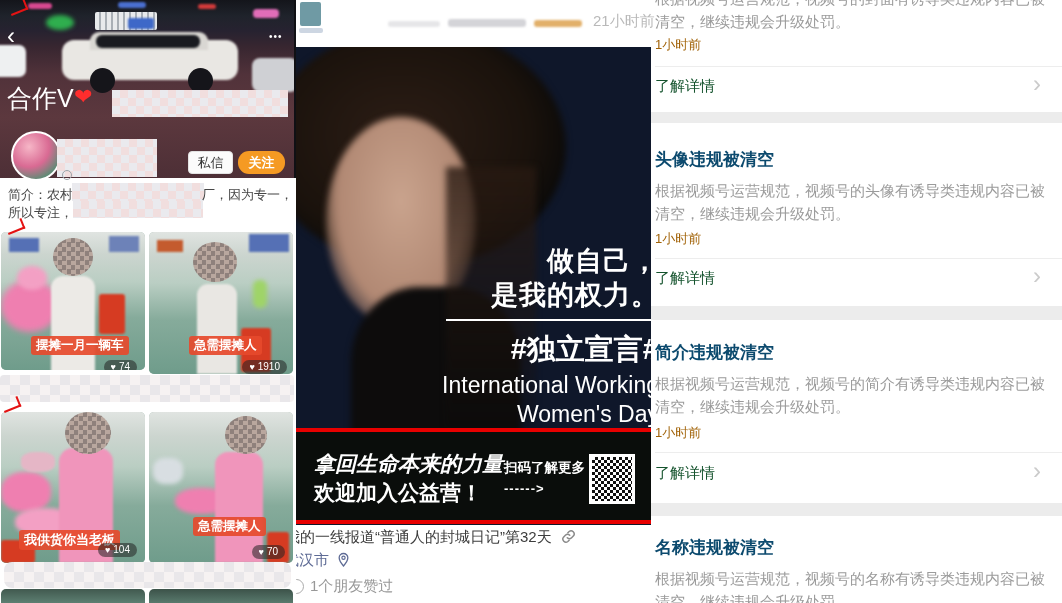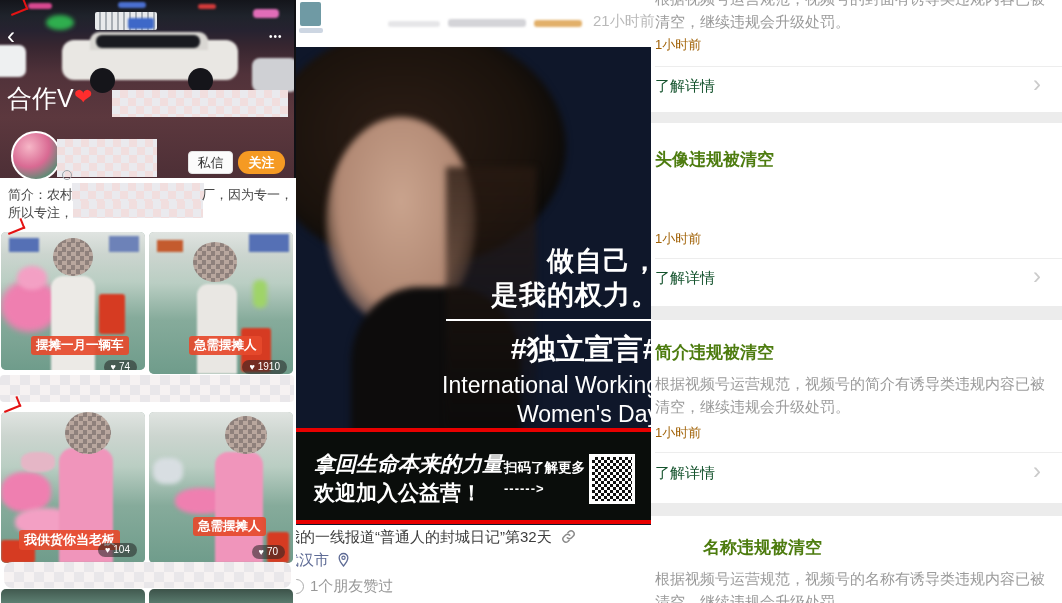--- a/index.html
+++ b/index.html
@@ -21,21 +21,21 @@
   .thumb{border-radius:5px;overflow:hidden;background:#9db5aa;}
   .scene{position:relative;width:100%;height:100%;background:linear-gradient(180deg,#e0e4e1 0%,#ccd5cf 16%,#bacec3 36%,#86ab9b 62%,#6f9c8b 100%);}
   .cap{position:absolute;background:rgba(230,74,44,.92);color:#fff;font-weight:bold;border-radius:3px;padding:1px 5px;white-space:nowrap;}
   .pill{position:absolute;display:flex;gap:3px;align-items:center;background:rgba(35,35,35,.55);color:#fff;font-size:10px;border-radius:9px;padding:1px 7px;line-height:12px;}
   .pill .ph{font-size:9px;}
   
   .poster-line{position:absolute;right:-8px;color:#fff;text-align:right;white-space:nowrap;}
   .redline{position:absolute;left:0;width:355px;height:4px;background:#e80000;}
   .qr{background:repeating-conic-gradient(#101010 0% 25%,#fff 0% 50%);background-size:6px 6px;border:3px solid #fff;}
   
-  .notif-title{position:absolute;font-size:17px;font-weight:bold;color:#4d7c0f;white-space:nowrap;}
+  .notif-title{position:absolute;font-size:17px;font-weight:bold;color:#0c4a6e;white-space:nowrap;}
   .notif-body{position:absolute;font-size:15px;line-height:23px;color:#9b9b9b;width:396px;}
   .notif-time{position:absolute;font-size:13px;color:#a16207;}
   .notif-action{position:absolute;font-size:15px;color:#14532d;}
   .chev{position:absolute;font-size:24px;color:#cbcbcb;line-height:24px;}
   .divider{position:absolute;height:1px;background:#ededed;left:4px;width:407px;}
   .band{position:absolute;left:0;width:411px;background:#ececec;}
   .squig{position:absolute;border-radius:3px;}
 </style>
 </head>
 <body>
@@ -221,31 +221,32 @@
   <section class="panel" style="left:651px;width:411px;">
 
     <div class="notif-body" style="left:4px;top:-13px;">根据视频号运营规范，视频号的封面有诱导类违规内容已被清空，继续违规会升级处罚。</div>
     <div class="notif-time" style="left:4px;top:36px;">1小时前</div>
     <div class="divider" style="top:66px;"></div>
     <div class="notif-action" style="left:4px;top:77px;">了解详情</div>
     <div class="chev" style="left:382px;top:72px;">›</div>
     <div class="band" style="top:112px;height:11px;"></div>
 
     <div class="notif-title" style="left:4px;top:148px;">头像违规被清空</div>
+    <div class="notif-body" style="left:4px;top:179px;">根据视频号运营规范，视频号的头像有诱导类违规内容已被清空，继续违规会升级处罚。</div>
     <div class="notif-time" style="left:4px;top:230px;">1小时前</div>
     <div class="divider" style="top:258px;"></div>
     <div class="notif-action" style="left:4px;top:269px;">了解详情</div>
     <div class="chev" style="left:382px;top:264px;">›</div>
     <div class="band" style="top:306px;height:14px;"></div>
 
     <div class="notif-title" style="left:4px;top:341px;">简介违规被清空</div>
     <div class="notif-body" style="left:4px;top:372px;">根据视频号运营规范，视频号的简介有诱导类违规内容已被清空，继续违规会升级处罚。</div>
     <div class="notif-time" style="left:4px;top:424px;">1小时前</div>
     <div class="divider" style="top:452px;"></div>
     <div class="notif-action" style="left:4px;top:464px;">了解详情</div>
     <div class="chev" style="left:382px;top:459px;">›</div>
     <div class="band" style="top:503px;height:13px;"></div>
 
-    <div class="notif-title" style="left:4px;top:536px;margin-left:48px;">名称违规被清空</div>
+    <div class="notif-title" style="left:4px;top:536px;">名称违规被清空</div>
     <div class="notif-body" style="left:4px;top:567px;">根据视频号运营规范，视频号的名称有诱导类违规内容已被清空，继续违规会升级处罚。</div>
   </section>
 
 </div>
 
 </body></html>

